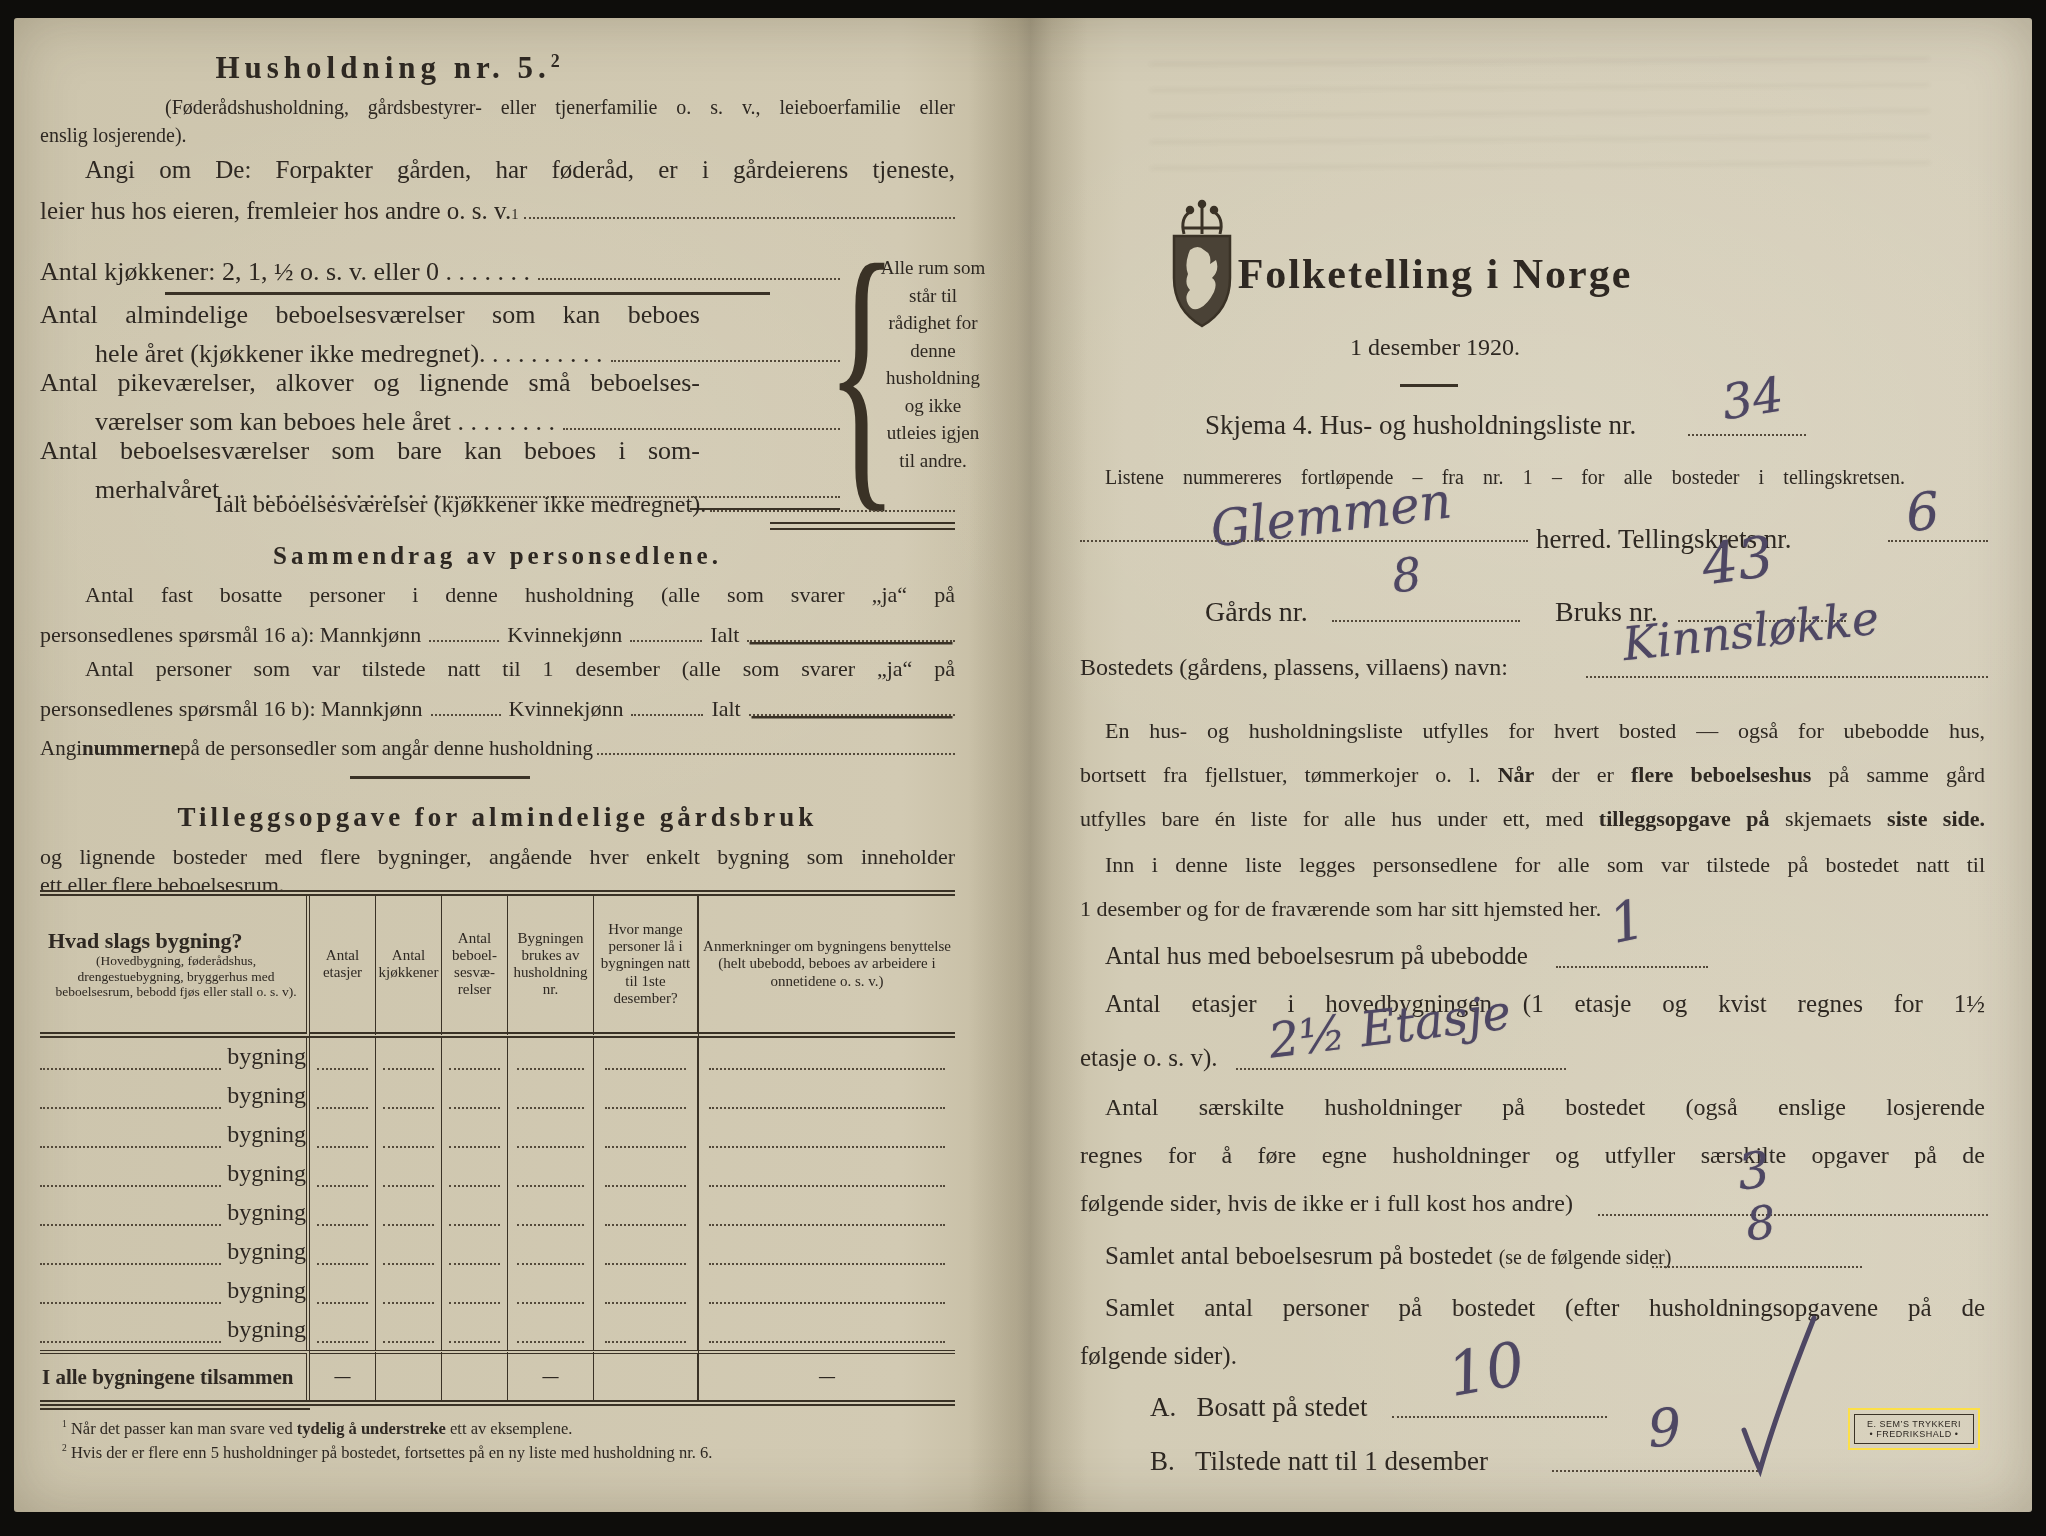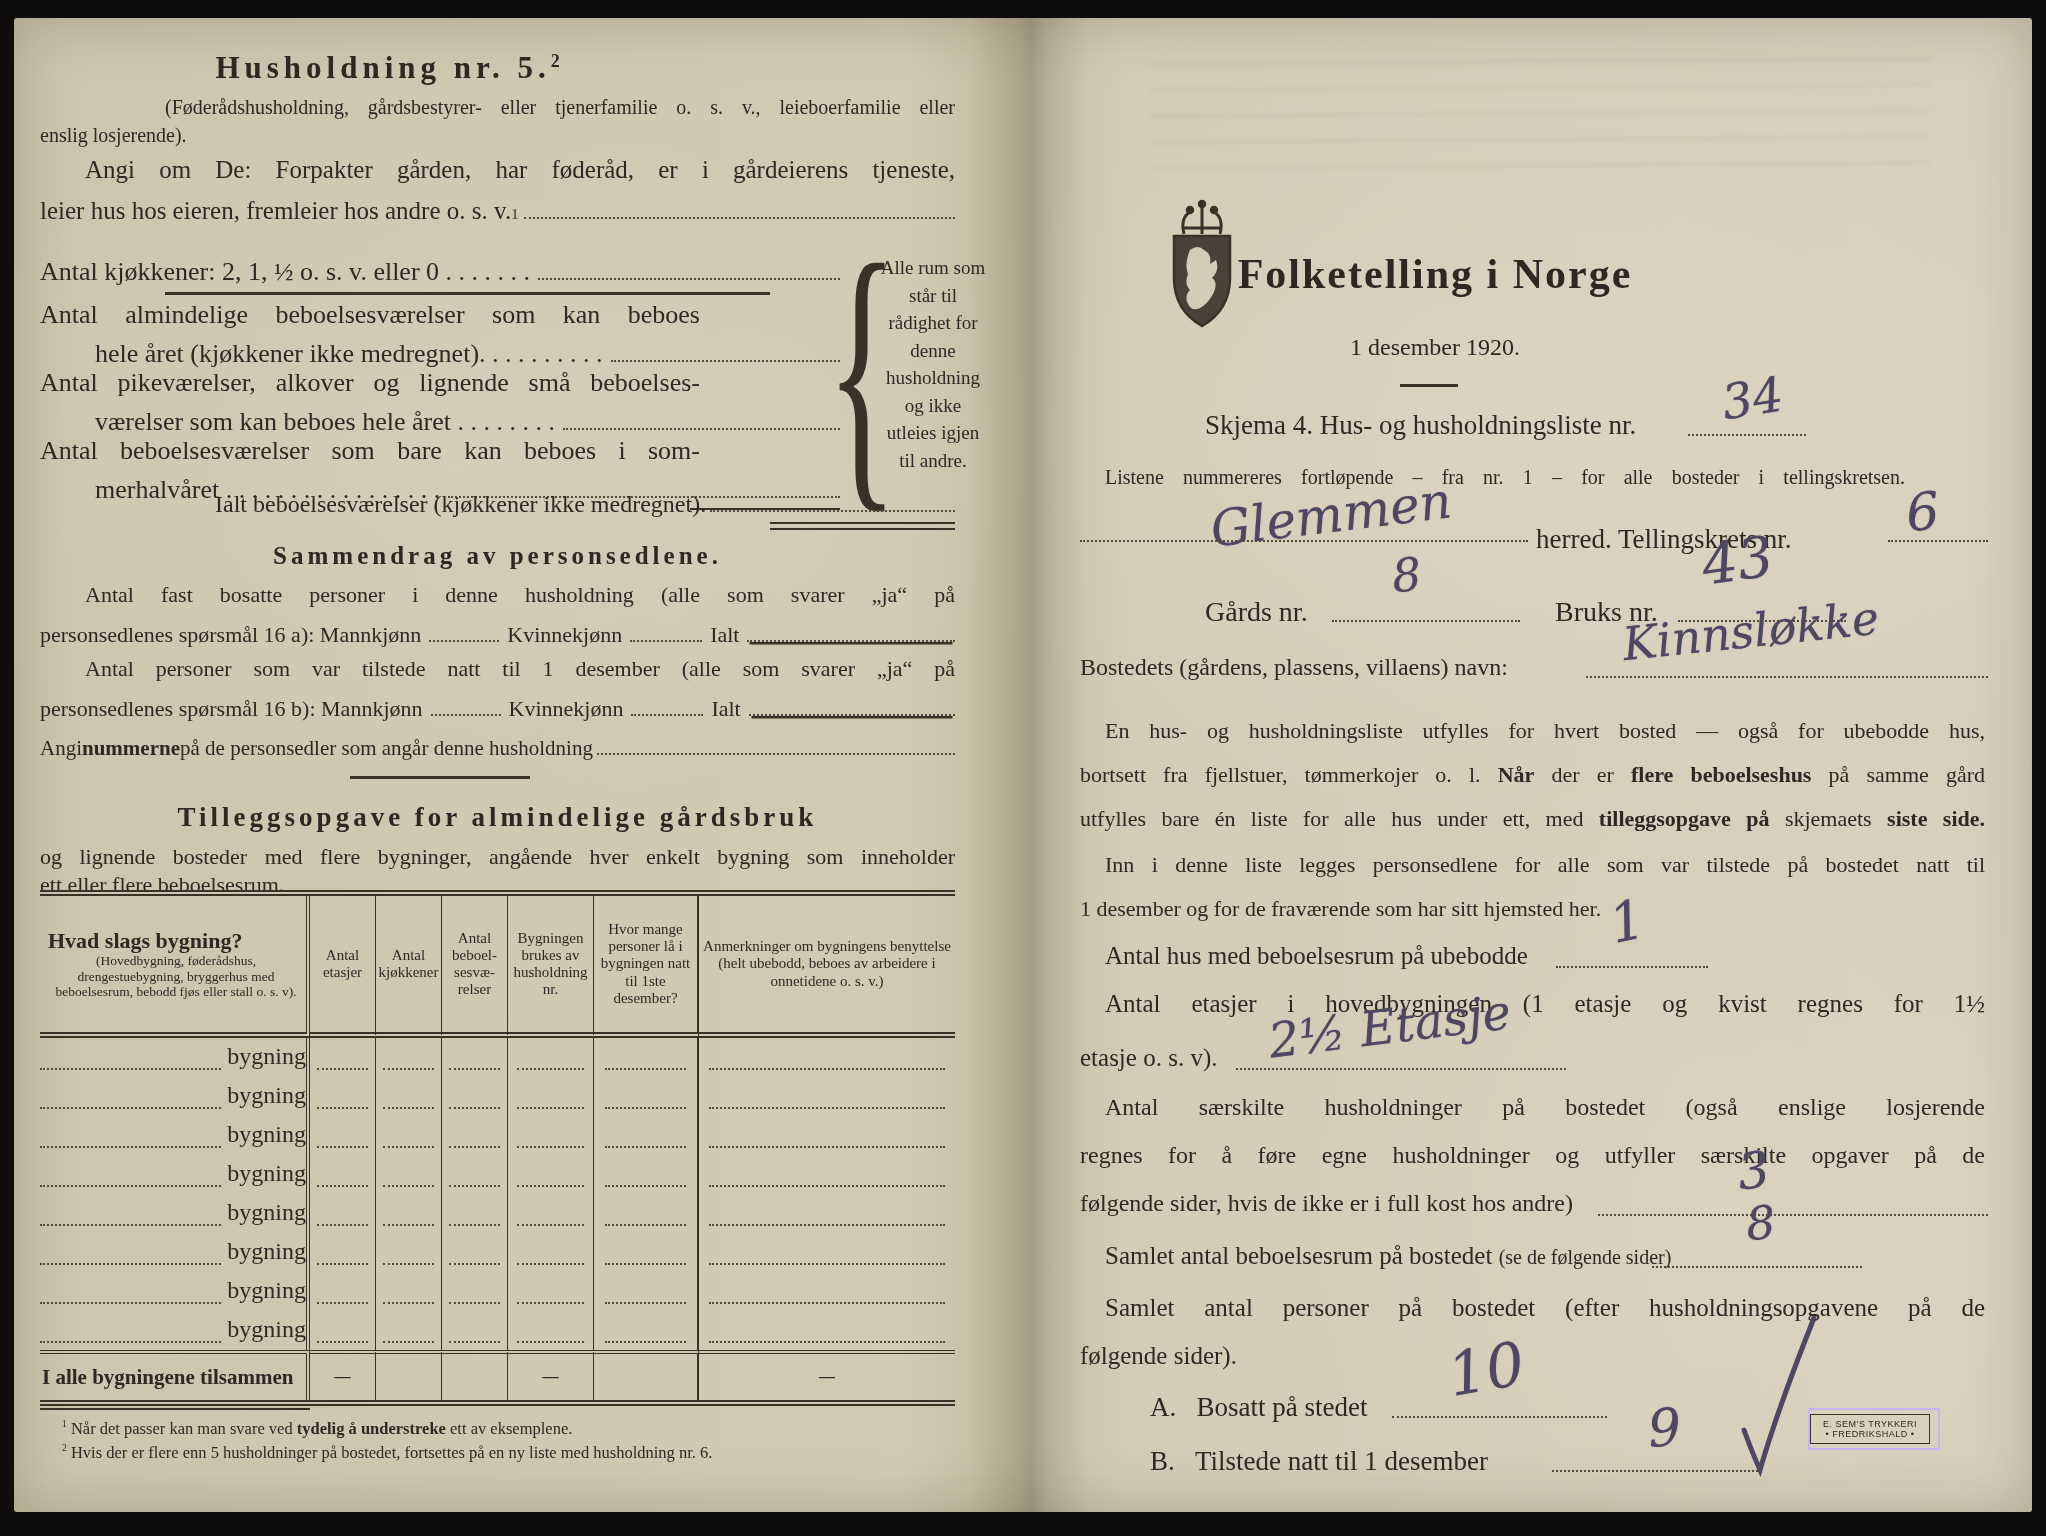--- a/index.html
+++ b/index.html
@@ -418,20 +418,20 @@
     <div class="hw" style="left:1448px;top:1334px;font-size:60px;transform:rotate(-10deg);">10</div>
 
     <div class="abs t" style="left:1150px;top:1446px;font-size:27px;"><span>B.</span>&nbsp;&nbsp;&nbsp;<span>Tilstede natt til 1 desember</span></div>
     <div class="abs dot" style="left:1552px;top:1454px;width:210px;"></div>
     <div class="hw" style="left:1648px;top:1398px;font-size:52px;transform:rotate(-4deg);">9</div>
 
     <svg class="abs" style="left:1726px;top:1312px;" width="100" height="170" viewBox="0 0 100 170">
       <path d="M18 118 Q26 140 34 158 Q52 96 88 6" fill="none" stroke="#4e4763" stroke-width="5" stroke-linecap="round"></path>
     </svg>
 
-    <div class="abs" style="left:1808px;top:1408px;width:128px;height:38px;border:2px solid #c4b5fd;display:flex;flex-direction:column;justify-content:center;">
+    <div class="abs" style="left:1848px;top:1408px;width:128px;height:38px;border:2px solid #fde047;display:flex;flex-direction:column;align-items:center;justify-content:center;">
       <div style="border:1px solid #3a3226;width:118px;height:28px;display:flex;flex-direction:column;align-items:center;justify-content:center;">
         <div style="font-size:9px;letter-spacing:0.5px;font-family:'Liberation Sans',sans-serif;">E. SEM’S TRYKKERI</div>
         <div style="font-size:9px;letter-spacing:0.5px;font-family:'Liberation Sans',sans-serif;">• FREDRIKSHALD •</div>
       </div>
     </div>
   </div>
 </div>
 
 </body></html>

